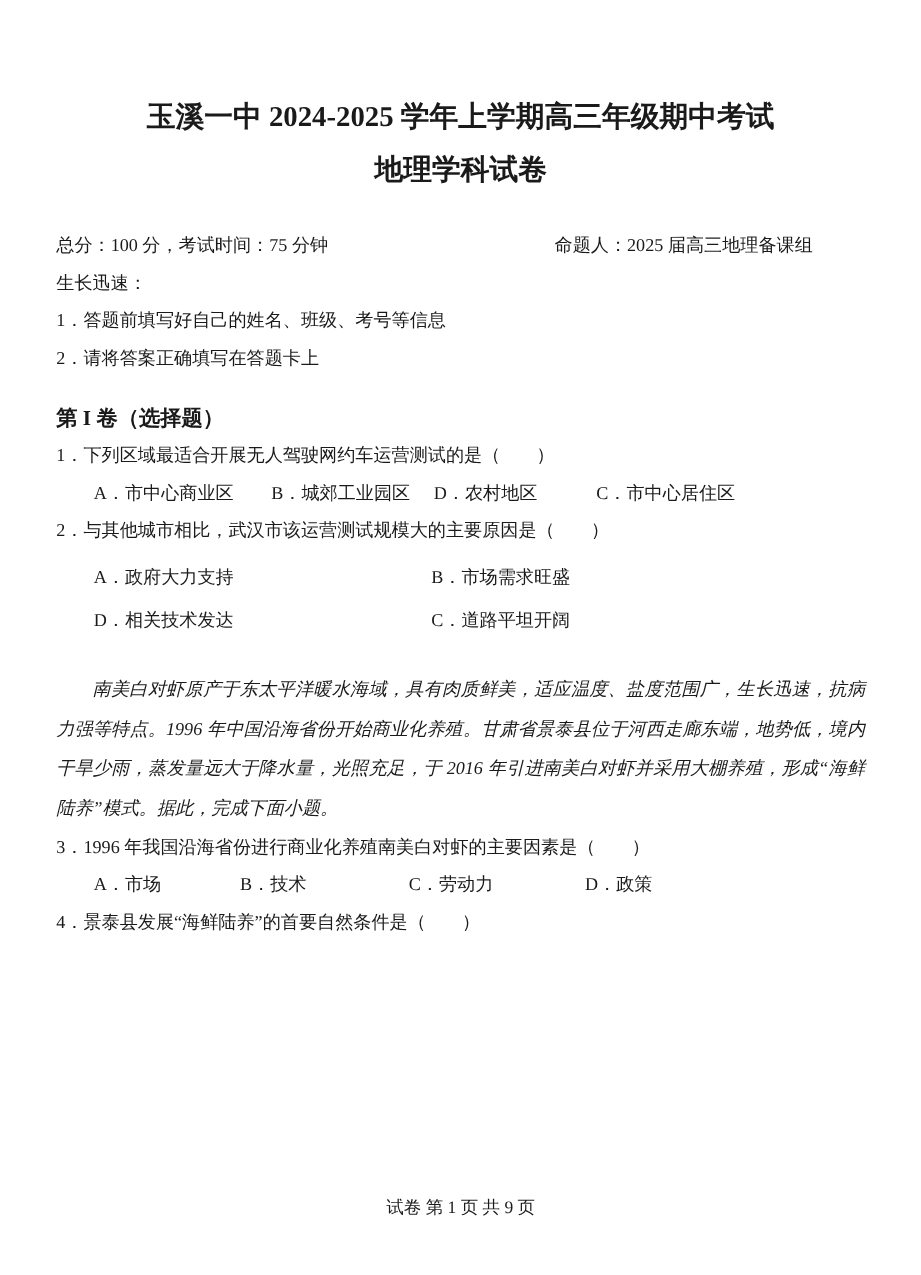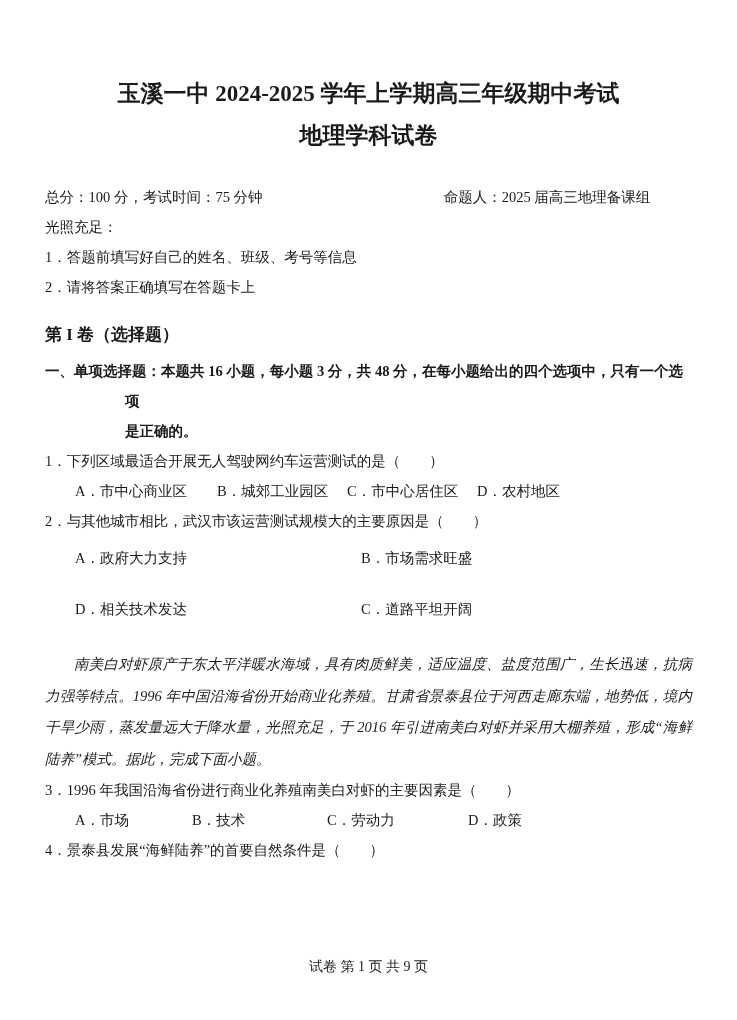--- a/index.html
+++ b/index.html
@@ -46,21 +46,21 @@
   .passage-1 { margin-top: -4px; }
   .passage-2 { margin-top: 22px; }
 
   .stem { line-height: 30px; }
 
   .options-row { display: grid; padding-left: 30px; line-height: 30px; }
   .opts-q1 { grid-template-columns: 142px 130px 130px auto; }
   .opts-q3 { grid-template-columns: 117px 135px 141px auto; }
   .options-grid2 {
     display: grid; grid-template-columns: 270px auto;
-    padding-left: 30px; line-height: 35px; margin-top: 5px; gap: 16px;
+    padding-left: 30px; line-height: 35px; margin-top: 5px;
   }
 
   .footer {
     position: absolute; left: 0; top: 957px; width: 737px;
     text-align: center; font-size: 14px; line-height: 20px;
     color: #1a1a1a;
   }
 </style>
 </head>
 <body>
@@ -68,36 +68,34 @@
 <div class="page">
 
   <div class="title">玉溪一中 2024-2025 学年上学期高三年级期中考试</div>
   <div class="title subtitle">地理学科试卷</div>
 
   <div class="meta-row">
     <span class="meta-left">总分：100 分，考试时间：75 分钟</span>
     <span class="meta-right">命题人：2025 届高三地理备课组</span>
   </div>
 
-  <div class="line">光照充足：</div>
+  <div class="line">生长迅速：</div>
   <div class="line">1．答题前填写好自己的姓名、班级、考号等信息</div>
   <div class="line">2．请将答案正确填写在答题卡上</div>
 
   <div class="section-title">第 I 卷（选择题）</div>
-  <div class="instruction">一、单项选择题：本题共 16 小题，每小题 3 分，共 48 分，在每小题给出的四个选项中，只有一个选项
-是正确的。</div>
 
 
   <div class="question">
     <div class="stem">1．下列区域最适合开展无人驾驶网约车运营测试的是（　　）</div>
     <div class="options-row opts-q1">
       <span>A．市中心商业区</span>
       <span>B．城郊工业园区</span>
+      <span>D．农村地区</span>
       <span>C．市中心居住区</span>
-      <span>D．农村地区</span>
     </div>
   </div>
 
   <div class="question">
     <div class="stem">2．与其他城市相比，武汉市该运营测试规模大的主要原因是（　　）</div>
     <div class="options-grid2">
       <span>A．政府大力支持</span>
       <span>B．市场需求旺盛</span>
       <span>D．相关技术发达</span>
       <span>C．道路平坦开阔</span>

